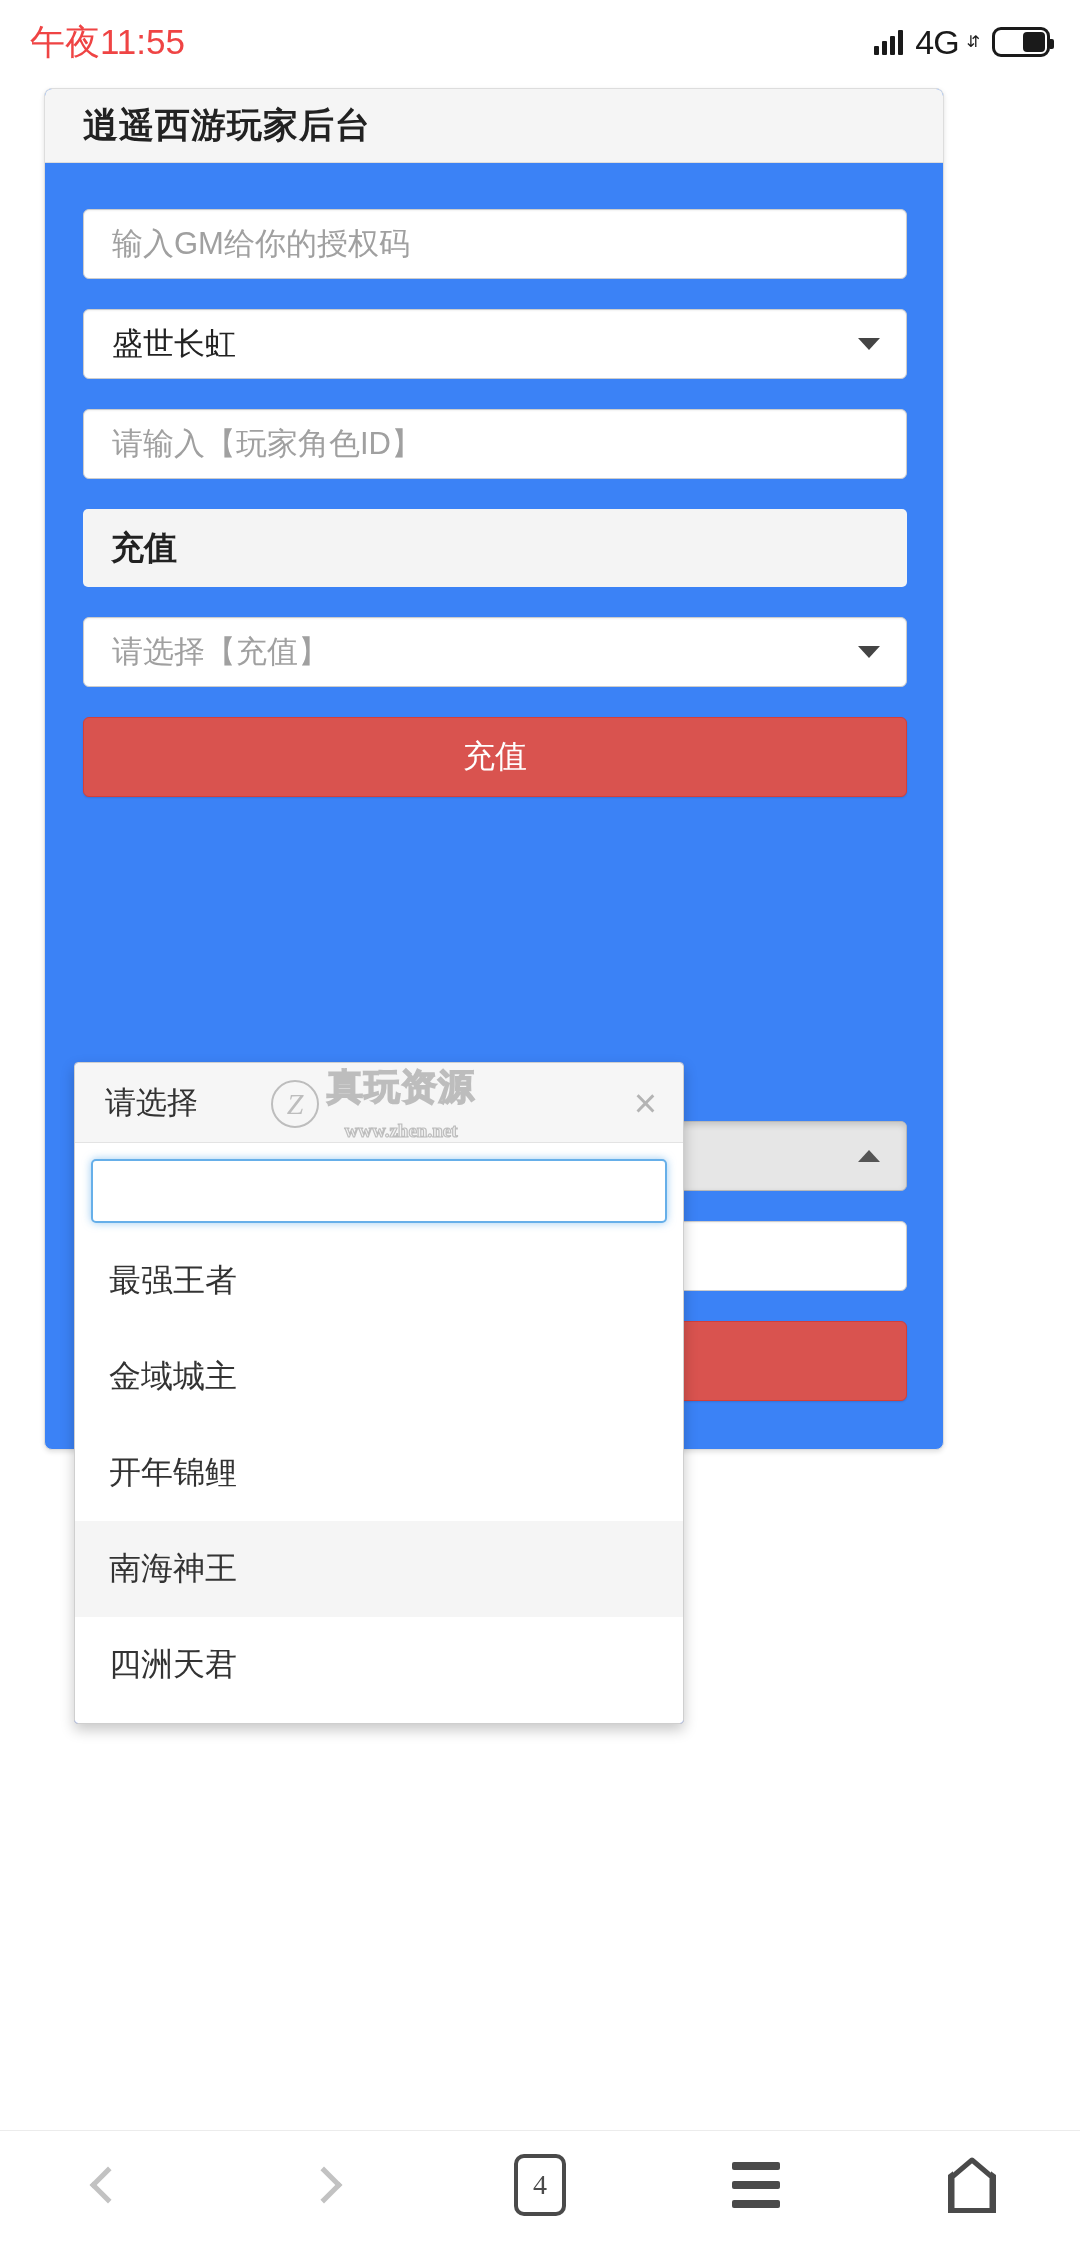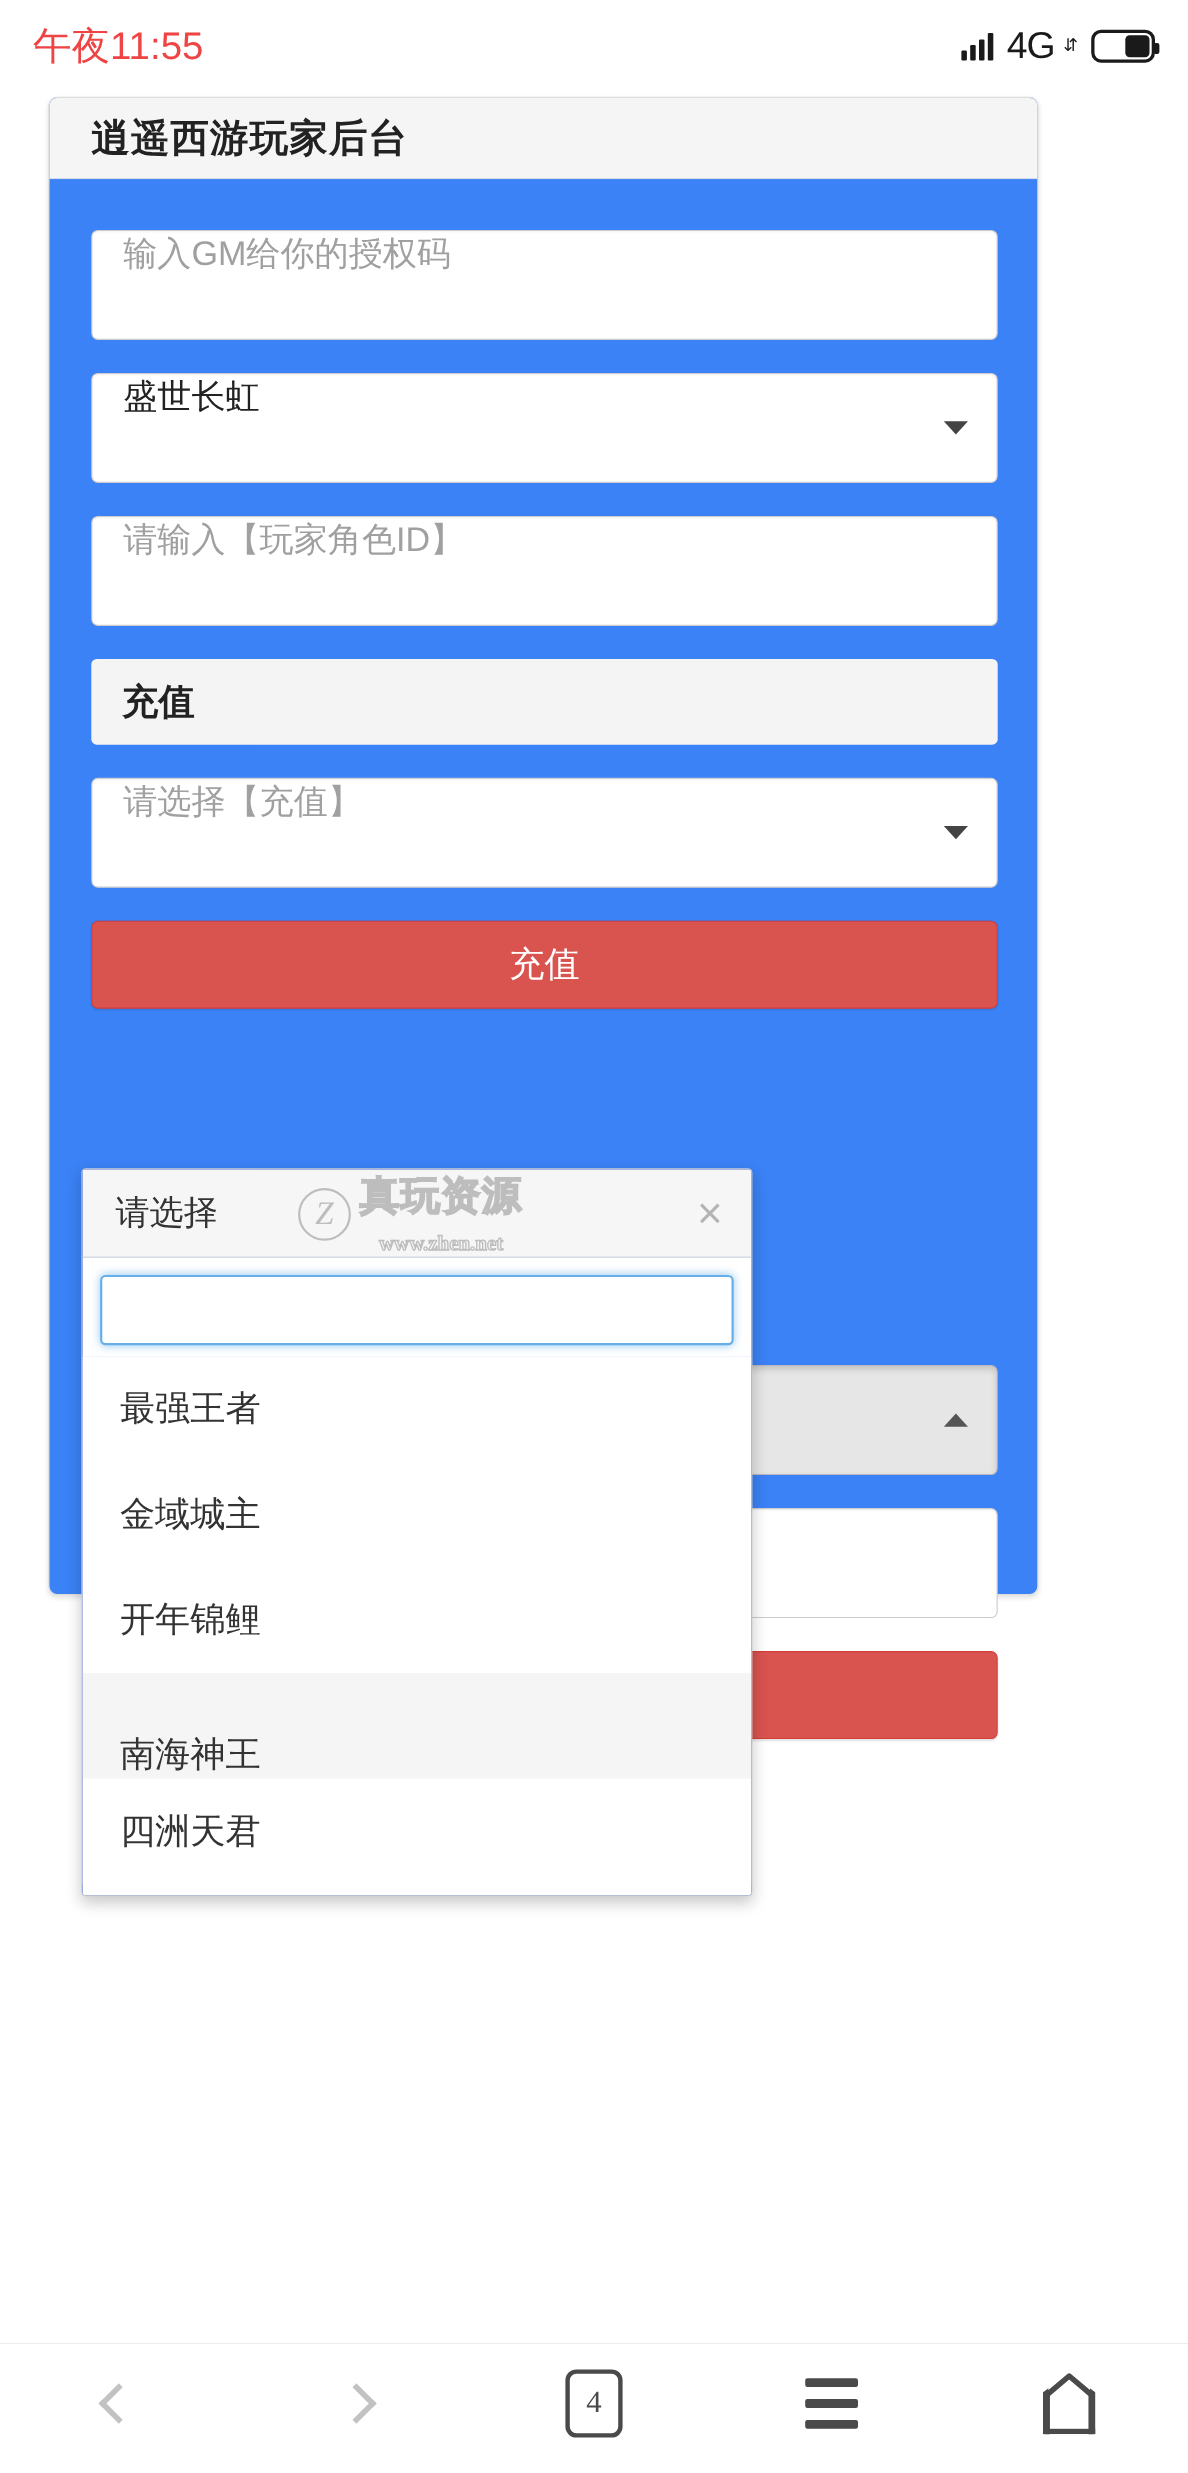--- a/index.html
+++ b/index.html
@@ -47,22 +47,22 @@
   .card-header {
     height: 74px; background: #f5f5f5; border-bottom: 1px solid #dddddd;
     border-radius: 7px 7px 0 0;
     display: flex; align-items: center; padding: 0 38px;
   }
   .card-header-title { font-size: 35px; font-weight: bold; color: #222; letter-spacing: 1px; }
   .card-body { padding: 46px 38px 0 38px; position: relative; }
 
   
   .ctrl {
-    width: 824px; height: 100px; border: 1px solid #ccc; border-radius: 6px;
-    background:#fff; display:flex; padding: 0 28px;
+    width: 824px; height: 70px; border: 1px solid #ccc; border-radius: 6px;
+    background:#fff; display:flex; align-items:center; padding: 0 28px;
     font-size: 31px; position: relative;
     box-shadow: inset 0 1px 2px rgba(0,0,0,0.055);
   }
   .ctrl.placeholder { color: #a0a0a0; }
   .ctrl.value { color: #222; }
   .mt { margin-top: 30px; }
 
   .sel-arrow {
     position: absolute; right: 26px; top: 50%; transform: translateY(-50%);
     width: 0; height: 0; border-left: 11px solid transparent; border-right: 11px solid transparent;
@@ -126,21 +126,21 @@
   .dd-search {
     width: 100%; height: 64px; border: 2px solid #66afe9; border-radius: 5px;
     box-shadow: 0 0 8px rgba(102,175,233,0.65); background:#fff;
     font-size: 30px; padding: 0 16px; color:#333; outline: none;
   }
   .dd-list { background:#fff; padding-bottom: 10px; }
   .dd-item {
     height: 96px; display:flex; align-items:center; padding: 0 34px;
     font-size: 32px; color:#333; background:#fff;
   }
-  .dd-item.active { background:#f5f5f5;align-items:flex-end; }
+  .dd-item.active { background:#f5f5f5; }
 
   
   .navbar {
     position:absolute; left:0; bottom:0; width:1080px; height:118px;
     background:#ffffff; border-top:1px solid #ececec;
     display:flex; align-items:flex-start; justify-content:space-around; padding-top: 18px;
   }
   .nav-btn { width: 150px; height: 72px; display:flex; align-items:center; justify-content:center; }
   .chev { width:26px; height:26px; border-top:5px solid #c2c2c2; border-right:5px solid #c2c2c2; }
   .chev.left { transform: rotate(-135deg); }

